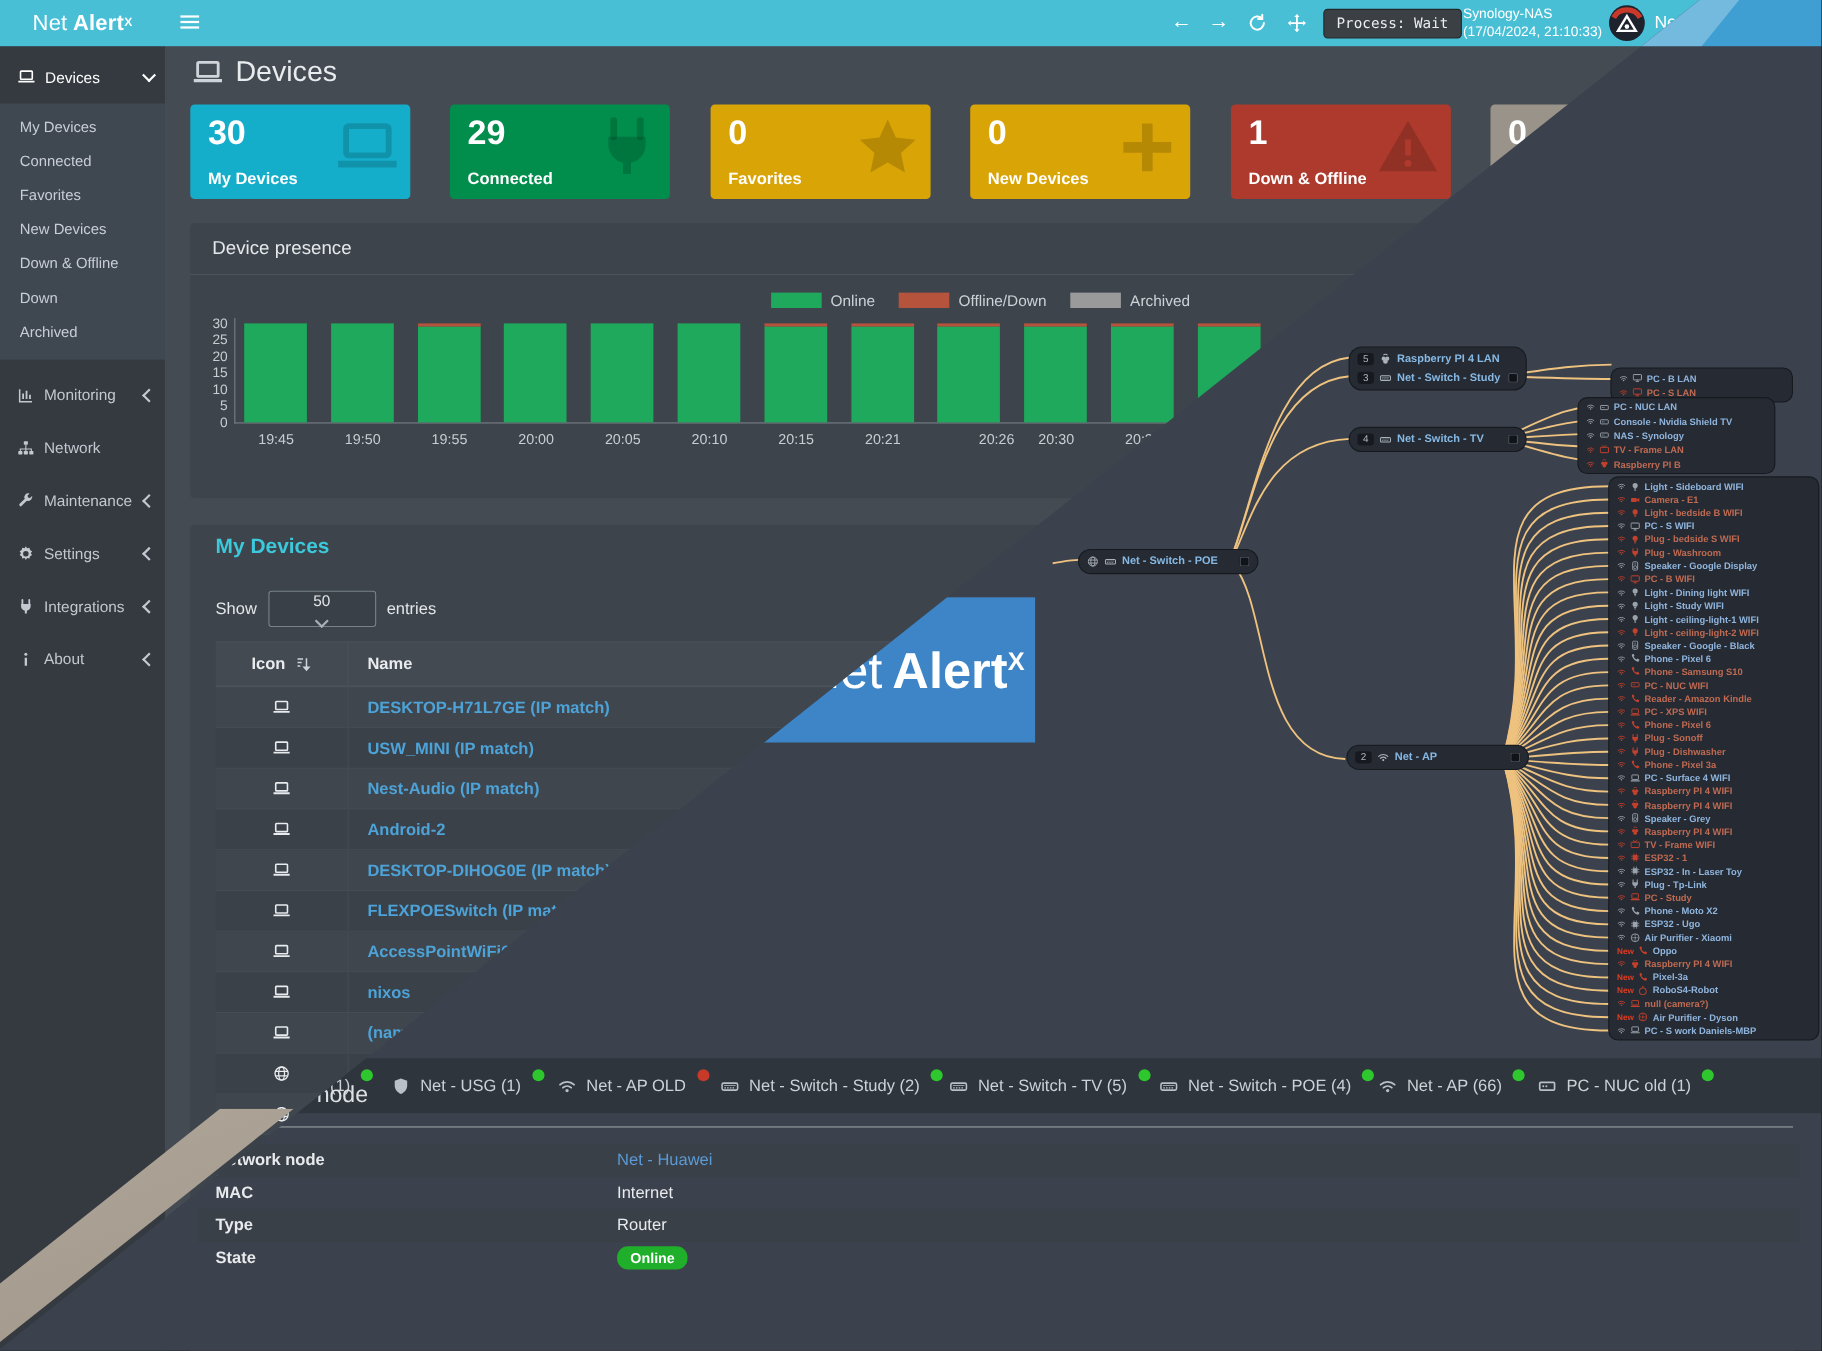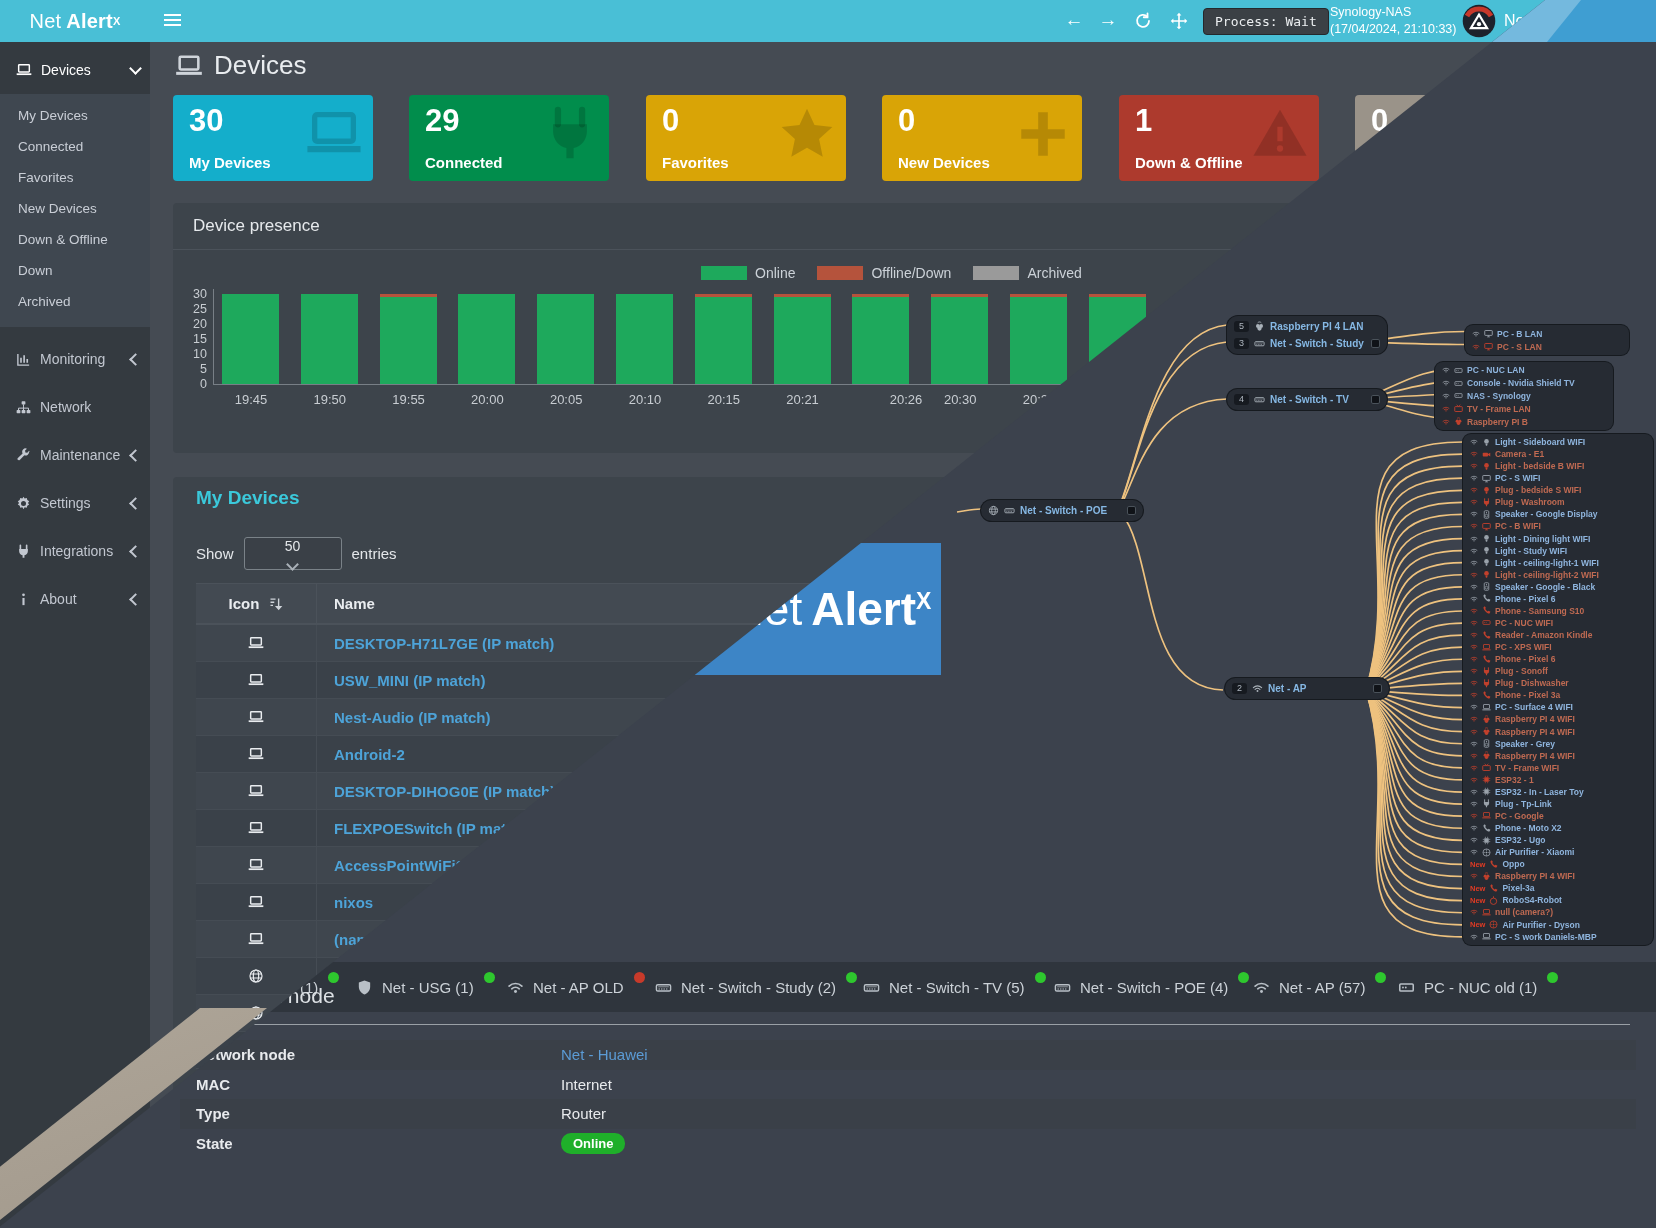--- a/index.html
+++ b/index.html
@@ -687,21 +687,21 @@
         <div class="pill" style="left: 1225px; top: 678px; width: 150px;">
           <div class="prow">
             <span class="badge">2</span>
             <svg class="ic" width="11" height="11" style="color: rgb(170, 178, 186);">
               <use href="#i-wifi"></use>
             </svg>
             <span class="nlbl">Net - AP</span>
             <span class="port"></span>
           </div>
         </div>
-        <div class="leafbox" style="left: 1465px; top: 325px; width: 150px;">
+        <div class="leafbox" style="left: 1465px; top: 335px; width: 150px;">
           <div class="leaf on" style="height: 13px;">
             <svg class="ic st" width="8" height="8">
               <use href="#i-wifi"></use>
             </svg>
             <svg class="ic" width="9" height="9" style="color: rgb(154, 162, 171);">
               <use href="#i-screen"></use>
             </svg>
             <span class="t">PC - B LAN</span>
           </div>
           <div class="leaf down" style="height: 13px;">
@@ -1041,21 +1041,21 @@
             </svg>
             <span class="t">Plug - Tp-Link</span>
           </div>
           <div class="leaf down" style="height: 12.07px;">
             <svg class="ic st" width="8" height="8">
               <use href="#i-wifi"></use>
             </svg>
             <svg class="ic" width="9" height="9" style="color: rgb(194, 64, 44);">
               <use href="#i-laptop"></use>
             </svg>
-            <span class="t">PC - Google</span>
+            <span class="t">PC - Study</span>
           </div>
           <div class="leaf on" style="height: 12.07px;">
             <svg class="ic st" width="8" height="8">
               <use href="#i-wifi"></use>
             </svg>
             <svg class="ic" width="9" height="9" style="color: rgb(154, 162, 171);">
               <use href="#i-phone"></use>
             </svg>
             <span class="t">Phone - Moto X2</span>
           </div>
@@ -1177,21 +1177,21 @@
           <svg class="ic" width="17" height="17" style="color: rgb(185, 192, 199);">
             <use href="#i-switch"></use>
           </svg>
           <span>Net - Switch - POE (4)</span>
           <span class="dot" style="background: rgb(46, 199, 46);"></span>
         </div>
         <div class="tab" style="left: 1253px;">
           <svg class="ic" width="17" height="17" style="color: rgb(185, 192, 199);">
             <use href="#i-wifi"></use>
           </svg>
-          <span>Net - AP (57)</span>
+          <span>Net - AP (66)</span>
           <span class="dot" style="background: rgb(46, 199, 46);"></span>
         </div>
         <div class="tab" style="left: 1398px;">
           <svg class="ic" width="17" height="17" style="color: rgb(185, 192, 199);">
             <use href="#i-box"></use>
           </svg>
           <span>PC - NUC old (1)</span>
           <span class="dot" style="background: rgb(46, 199, 46);"></span>
         </div>
       </div>

